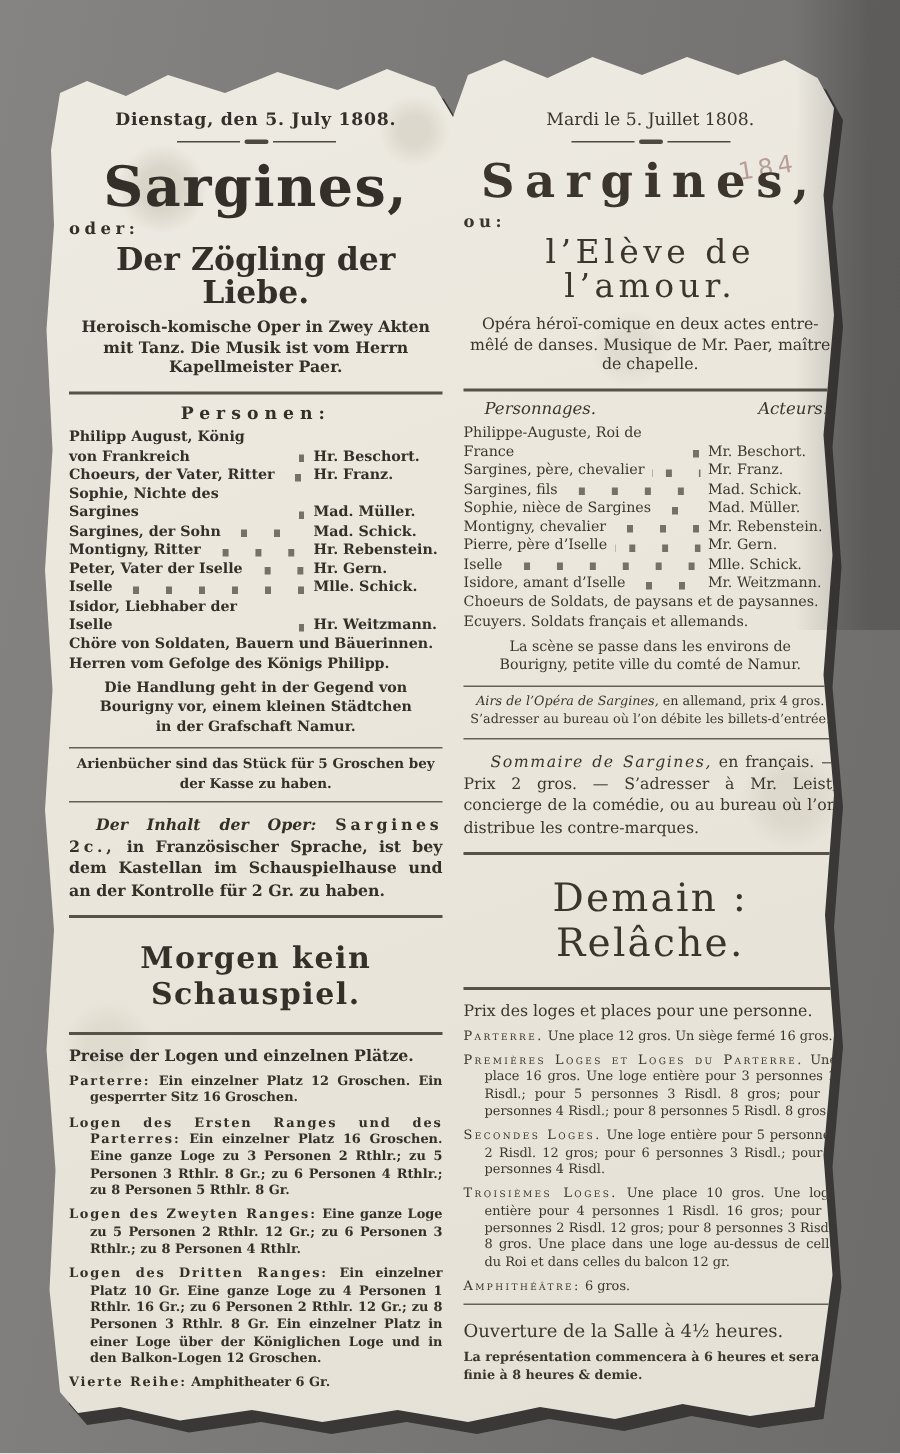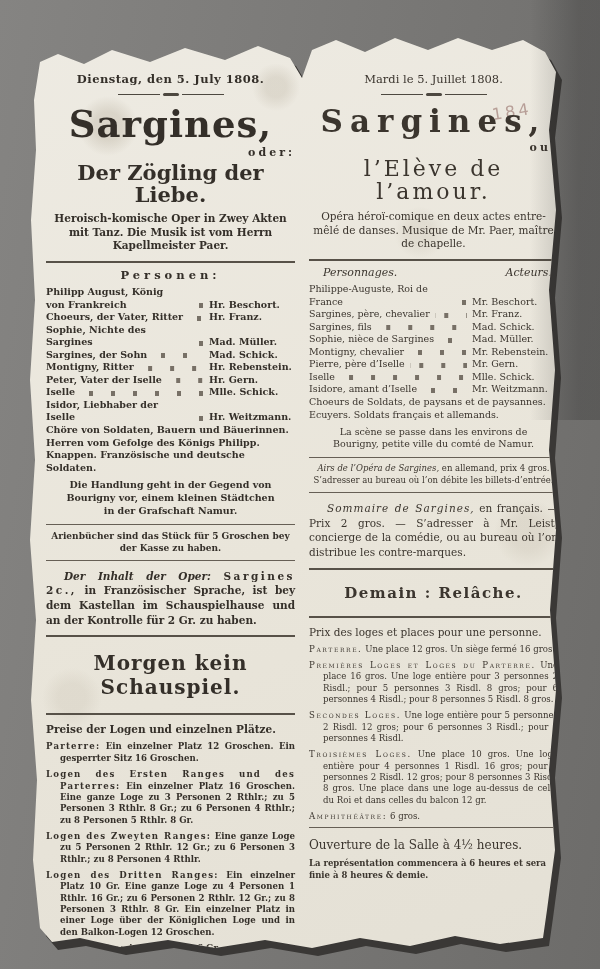--- a/index.html
+++ b/index.html
@@ -29,21 +29,21 @@
   .french{color:#3b352e;}
 
   .date{font-size:11.5px;text-align:center;margin-bottom:7px;}
   .german .date{font-weight:bold;letter-spacing:.5px;}
   .ornament{display:flex;align-items:center;justify-content:center;gap:3px;margin:2px 0 10px;}
   .ornament .line{width:42px;height:1px;background:#4d4840;}
   .ornament .mid{width:16px;height:3px;background:#4d4840;border-radius:2px;}
   .title-main{text-align:center;font-weight:bold;line-height:1;}
   .german .title-main{font-size:37px;letter-spacing:1px;margin:4px 0 2px;}
   .french .title-main{font-size:31px;letter-spacing:7px;margin:8px 0 4px;}
-  .title-or{text-align:right;font-weight:bold;font-size:11px;letter-spacing:3px;margin:3px 0;}
+  .title-or{text-align:left;font-weight:bold;font-size:11px;letter-spacing:3px;margin:3px 0;}
   .title-sub{text-align:center;font-weight:bold;line-height:1.05;}
   .german .title-sub{font-size:21px;margin:2px 0 6px;}
   .french .title-sub{font-size:22px;font-weight:normal;letter-spacing:3px;margin:2px 0 7px;}
   .desc{text-align:center;font-size:10.5px;line-height:1.3;margin-bottom:8px;}
   .german .desc{font-weight:bold;}
   .rule{height:1px;background:#665f55;margin:5px 0;}
   .rule.strong{height:2px;background:#575148;}
 
   .cast-header{ text-align:center;font-size:11.5px;margin:4px 0 4px;}
   .german .cast-header{font-weight:bold;letter-spacing:4px;}
@@ -63,21 +63,21 @@
   .libretto{font-size:8.5px;text-align:center;line-height:1.4;margin:2px 0;}
   .german .libretto{font-weight:bold;font-size:9px;}
   .libretto .lead{font-style:italic;}
   .summary{font-size:10.5px;line-height:1.4;text-align:justify;text-indent:18px;margin:8px 0;}
   .german .summary{font-weight:bold;}
   .summary .lead{font-style:italic;}
   .summary .spaced{letter-spacing:2.5px;}
   .french .summary .lead{letter-spacing:1px;}
   .announce{text-align:center;font-weight:bold;padding:9px 0;}
   .german .announce{font-size:20px;letter-spacing:1px;}
-  .french .announce{font-size:15px;font-weight:bold;letter-spacing:1.5px;}
+  .french .announce{font-size:26px;font-weight:normal;letter-spacing:1.5px;}
   .prices-header{text-align:left;font-size:10.5px;margin:8px 0 6px;}
   .german .prices-header{font-weight:bold;}
   .price-entry{font-size:8.6px;line-height:1.32;margin-bottom:5px;padding-left:14px;text-indent:-14px;
     text-align:justify;}
   .german .price-entry{font-weight:bold;}
   .price-label{letter-spacing:1.2px;}
   .french .price-label{font-variant-caps:small-caps;letter-spacing:1.6px;}
   .german .price-label{font-weight:bold;}
   .times{margin-top:10px;}
   .french .times .time-line{font-size:12px;text-align:left;margin:4px 0;}
@@ -144,21 +144,20 @@
             </div>
             <div class="cast-row">
               <span class="cast-role">Isidor, Liebhaber der Iselle</span>
               <span class="dash-fill"></span>
               <span class="cast-actor">Hr. Weitzmann.</span>
             </div>
           </div>
         <div id="de-notes">
             <div class="note-line">Chöre von Soldaten, Bauern und Bäuerinnen.</div>
             <div class="note-line">Herren vom Gefolge des Königs Philipp.</div>
-            <div class="note-line">Knappen. Französische und deutsche Soldaten.</div>
           </div>
         <div class="scene-note">Die Handlung geht in der Gegend von Bourigny vor, einem kleinen Städtchen in der Grafschaft Namur.</div>
         <div class="rule"></div>
         <div class="libretto">Arienbücher sind das Stück für 5 Groschen bey der Kasse zu haben.</div>
         <div class="rule"></div>
         <div class="summary">
           <span class="lead">Der Inhalt der Oper:</span>
           <span> </span>
           <span class="spaced">Sargines 2c.,</span>
           <span> </span>

